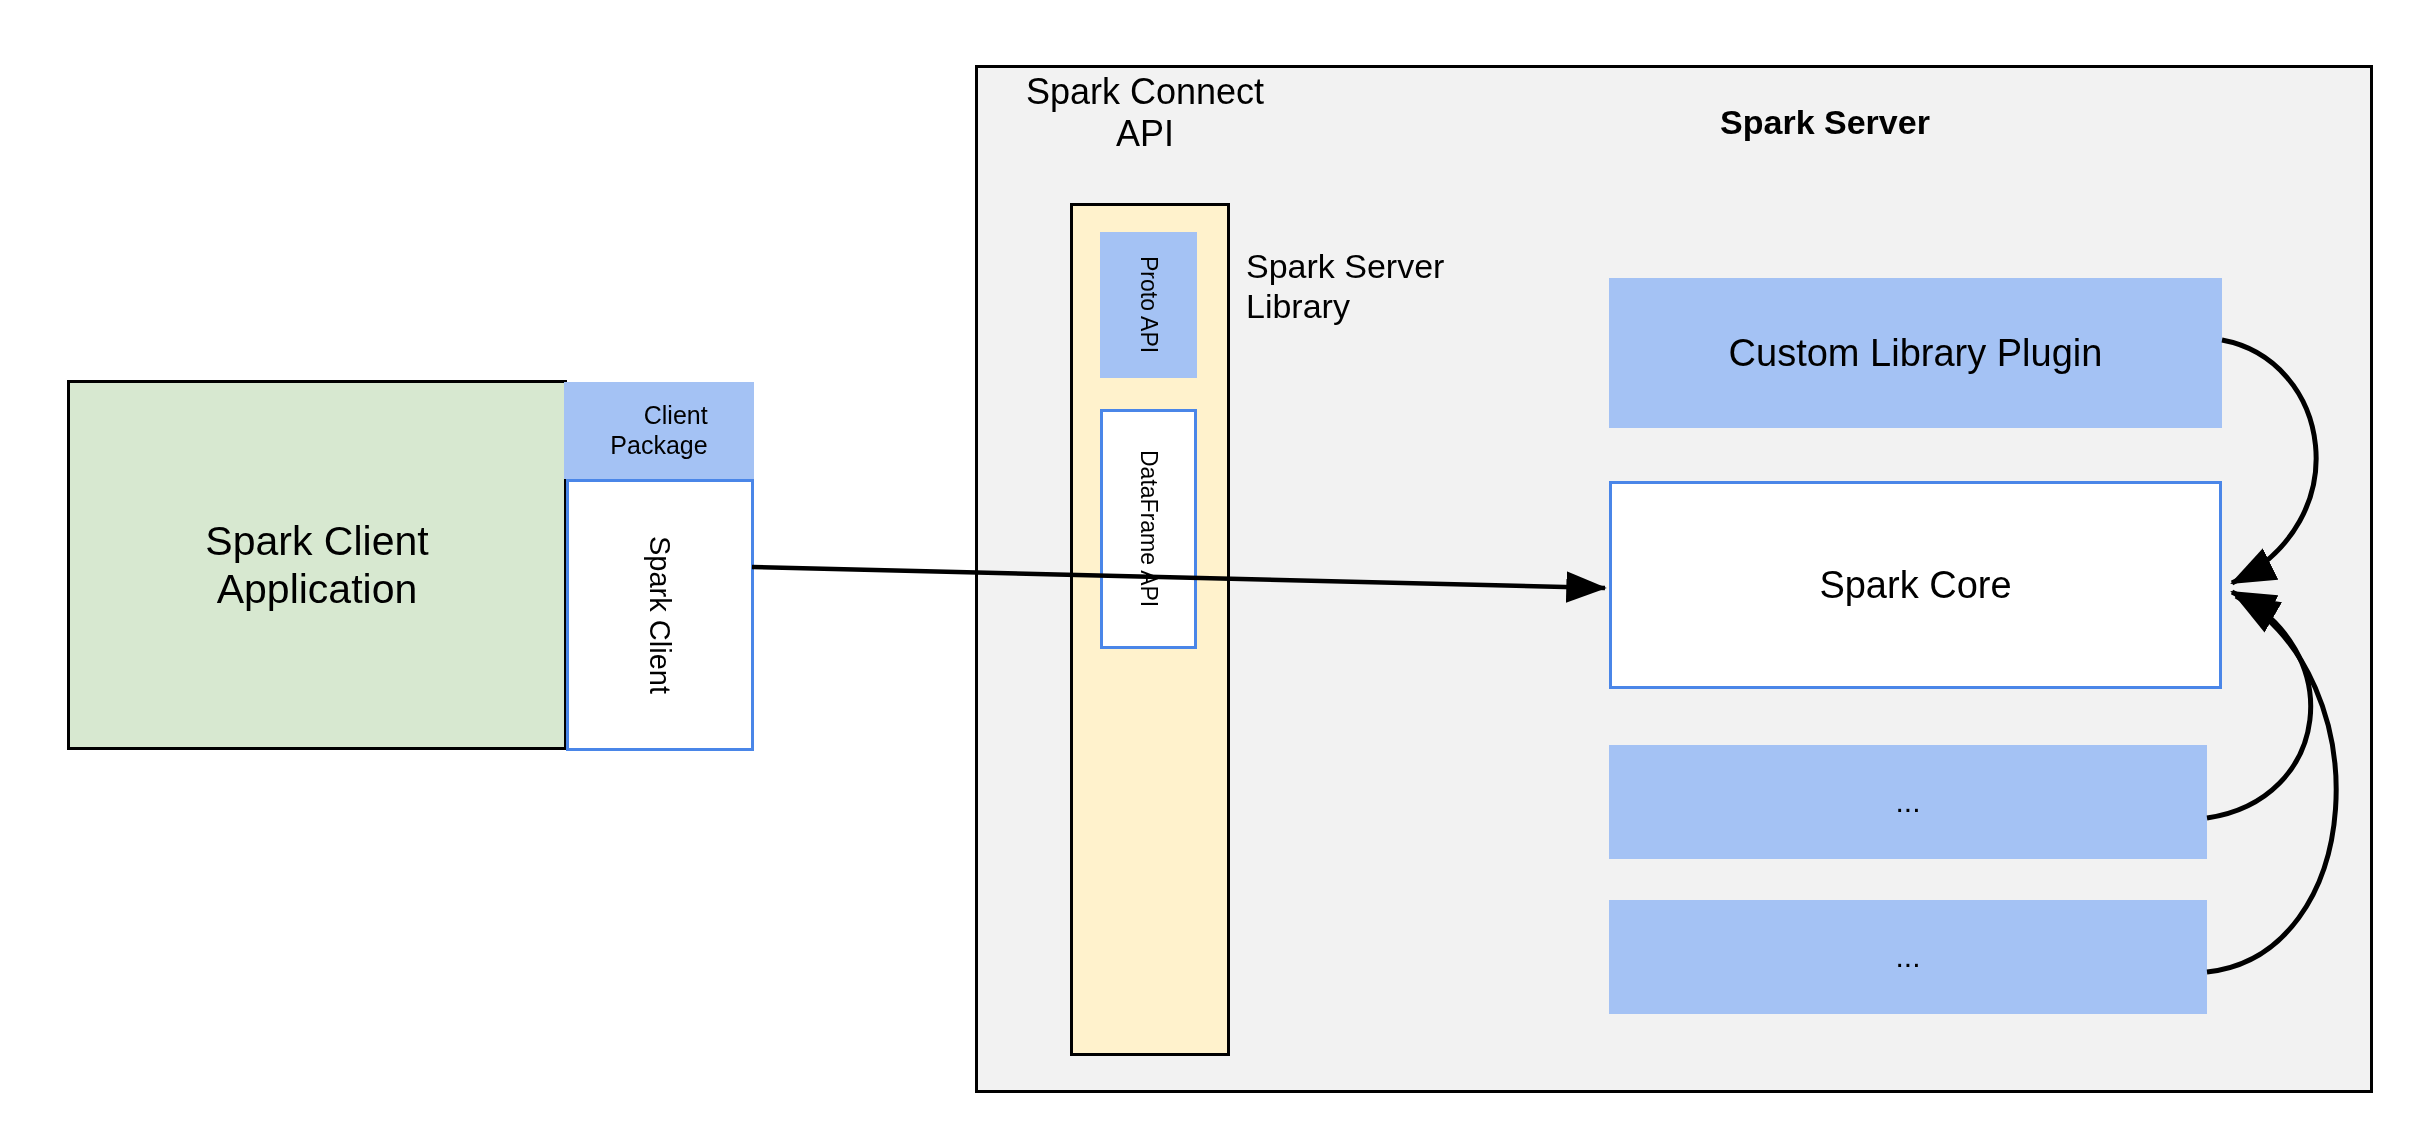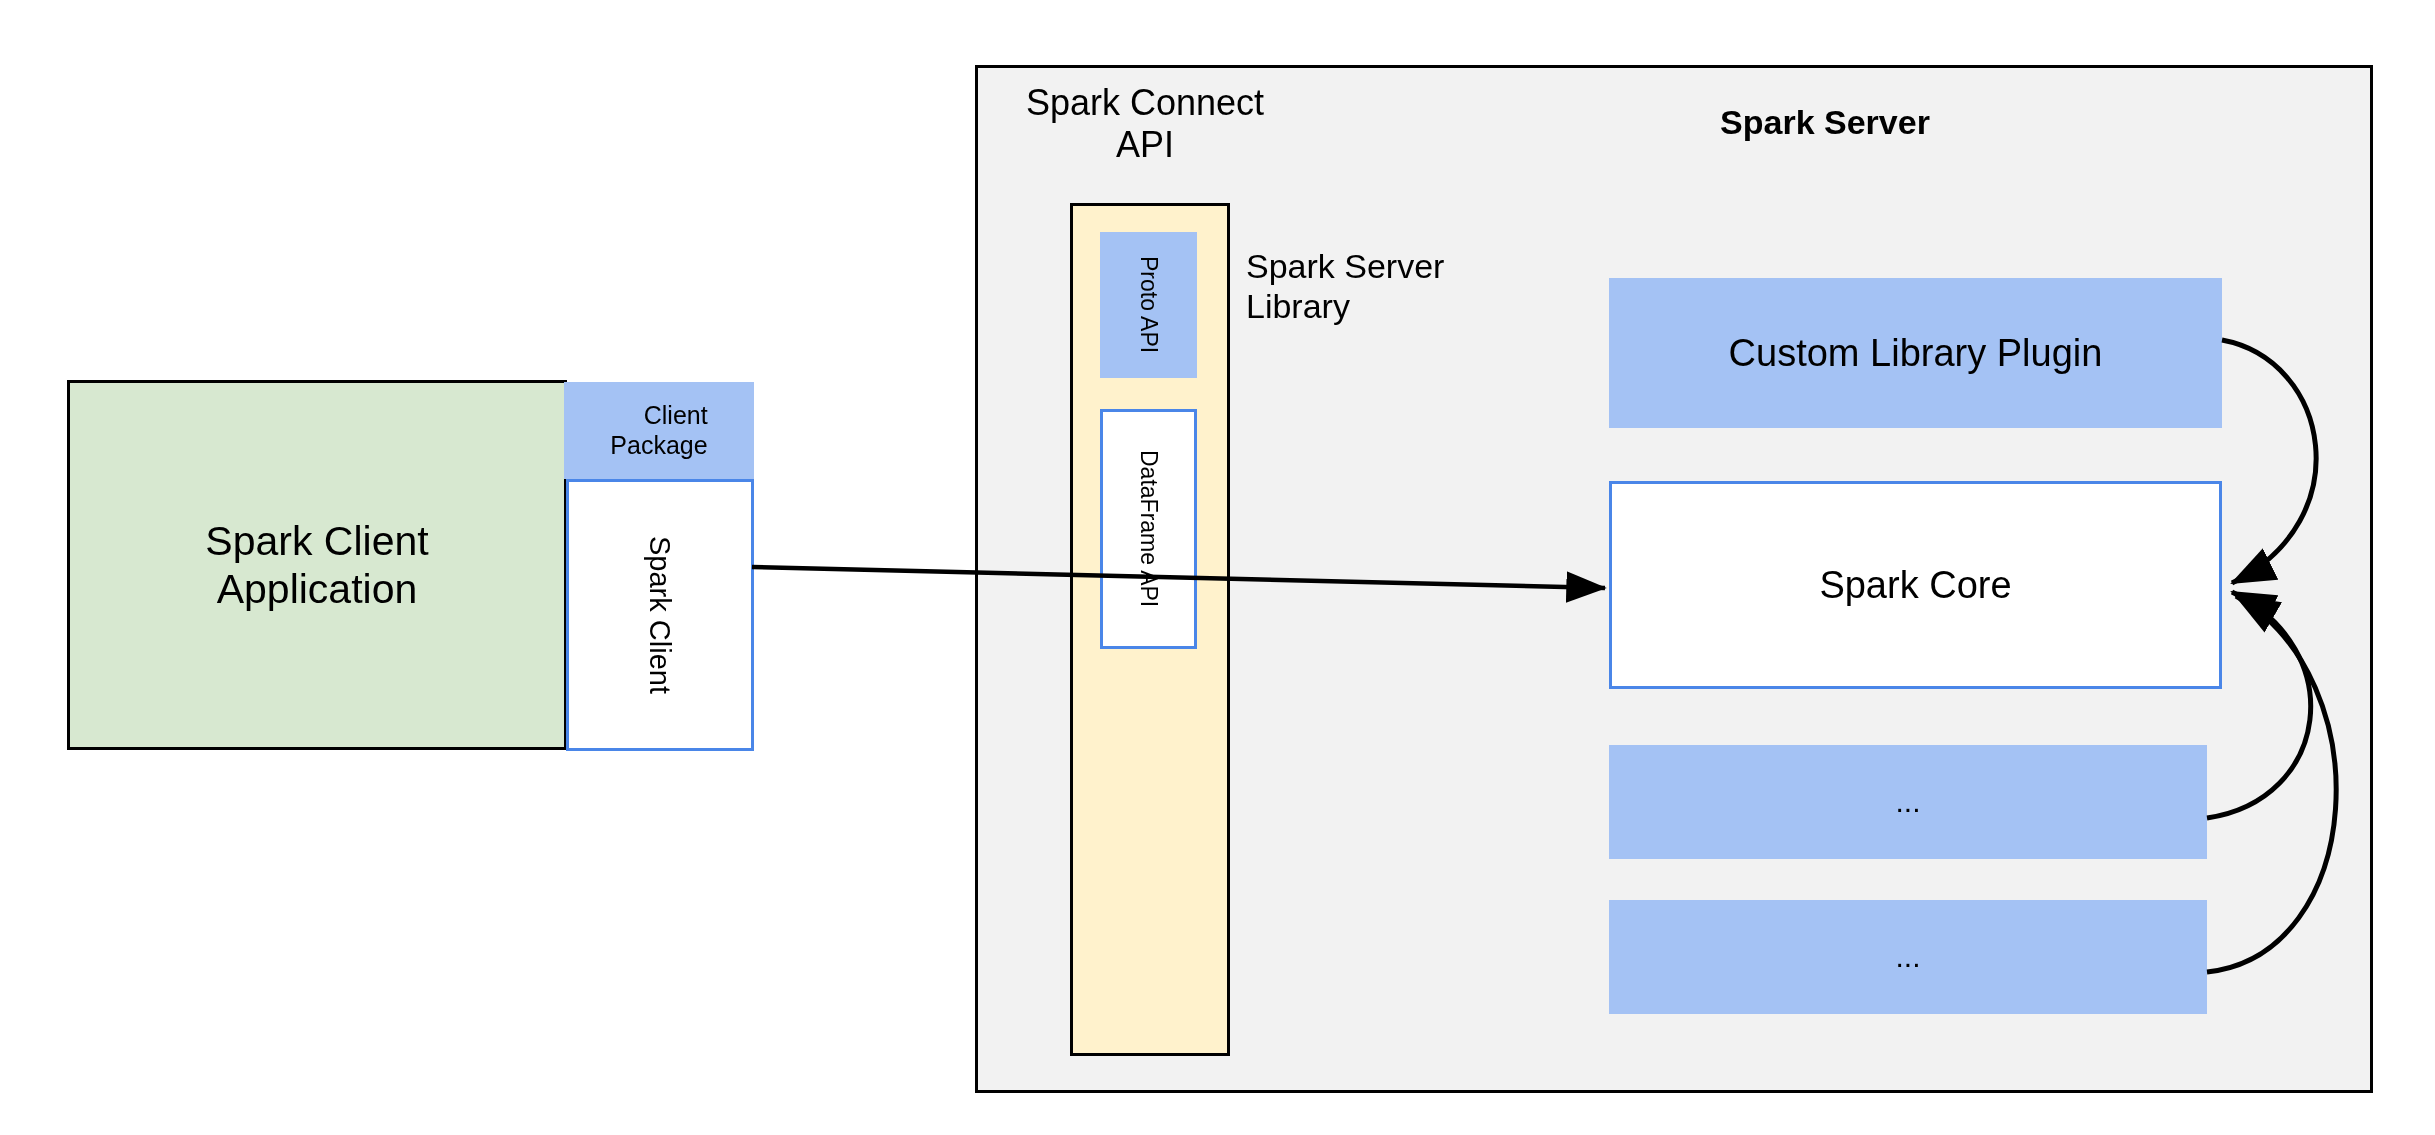--- a/index.html
+++ b/index.html
@@ -73,21 +73,21 @@
   }
 
   
   #connect-api-title {
     left: 1000px;
     top: 68px;
     width: 290px;
     height: 90px;
     font-size: 36px;
     align-items: flex-start;
-    padding-top: 14px;
+    padding-top: 3px;
     text-align: center;
   }
   #connect-api-title span { white-space: pre-line; display: block; width: 100%; }
 
   #server-title {
     left: 1660px;
     top: 100px;
     width: 330px;
     height: 44px;
     font-size: 34px;

